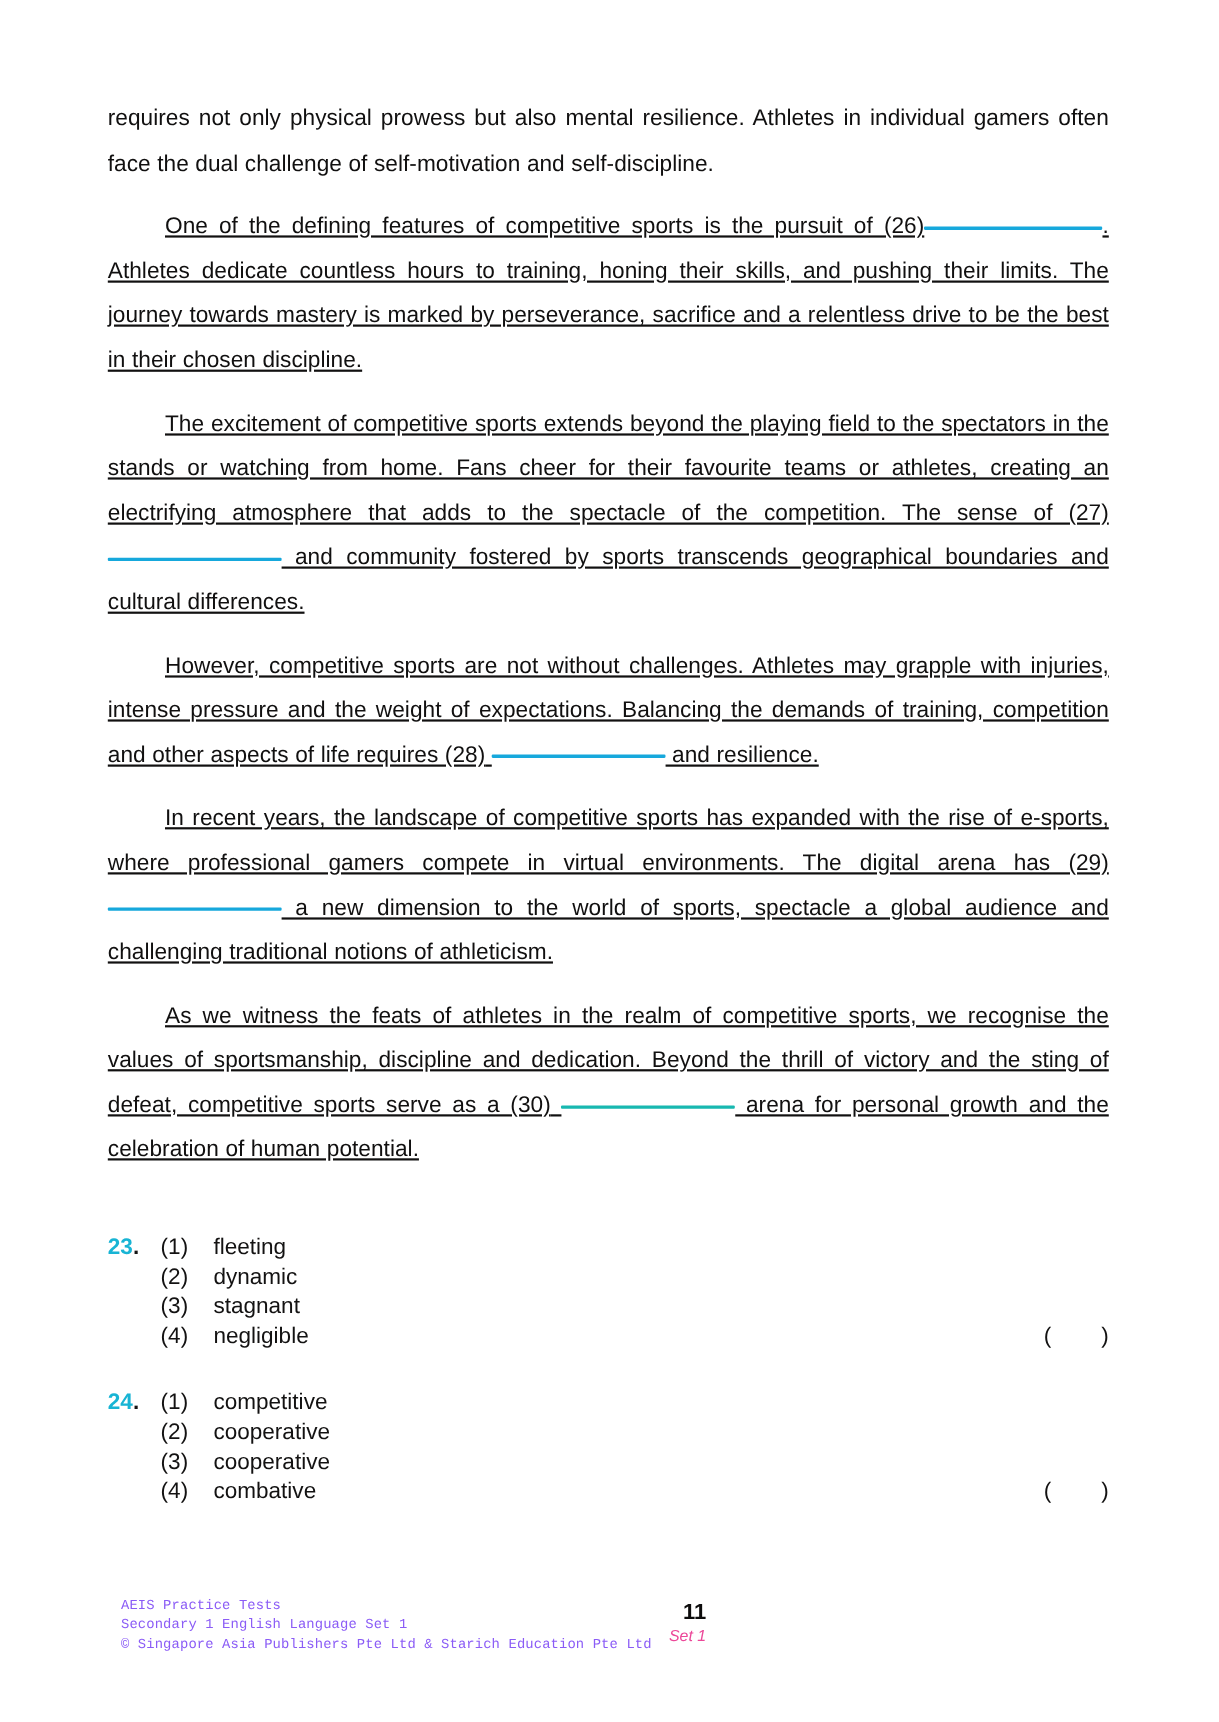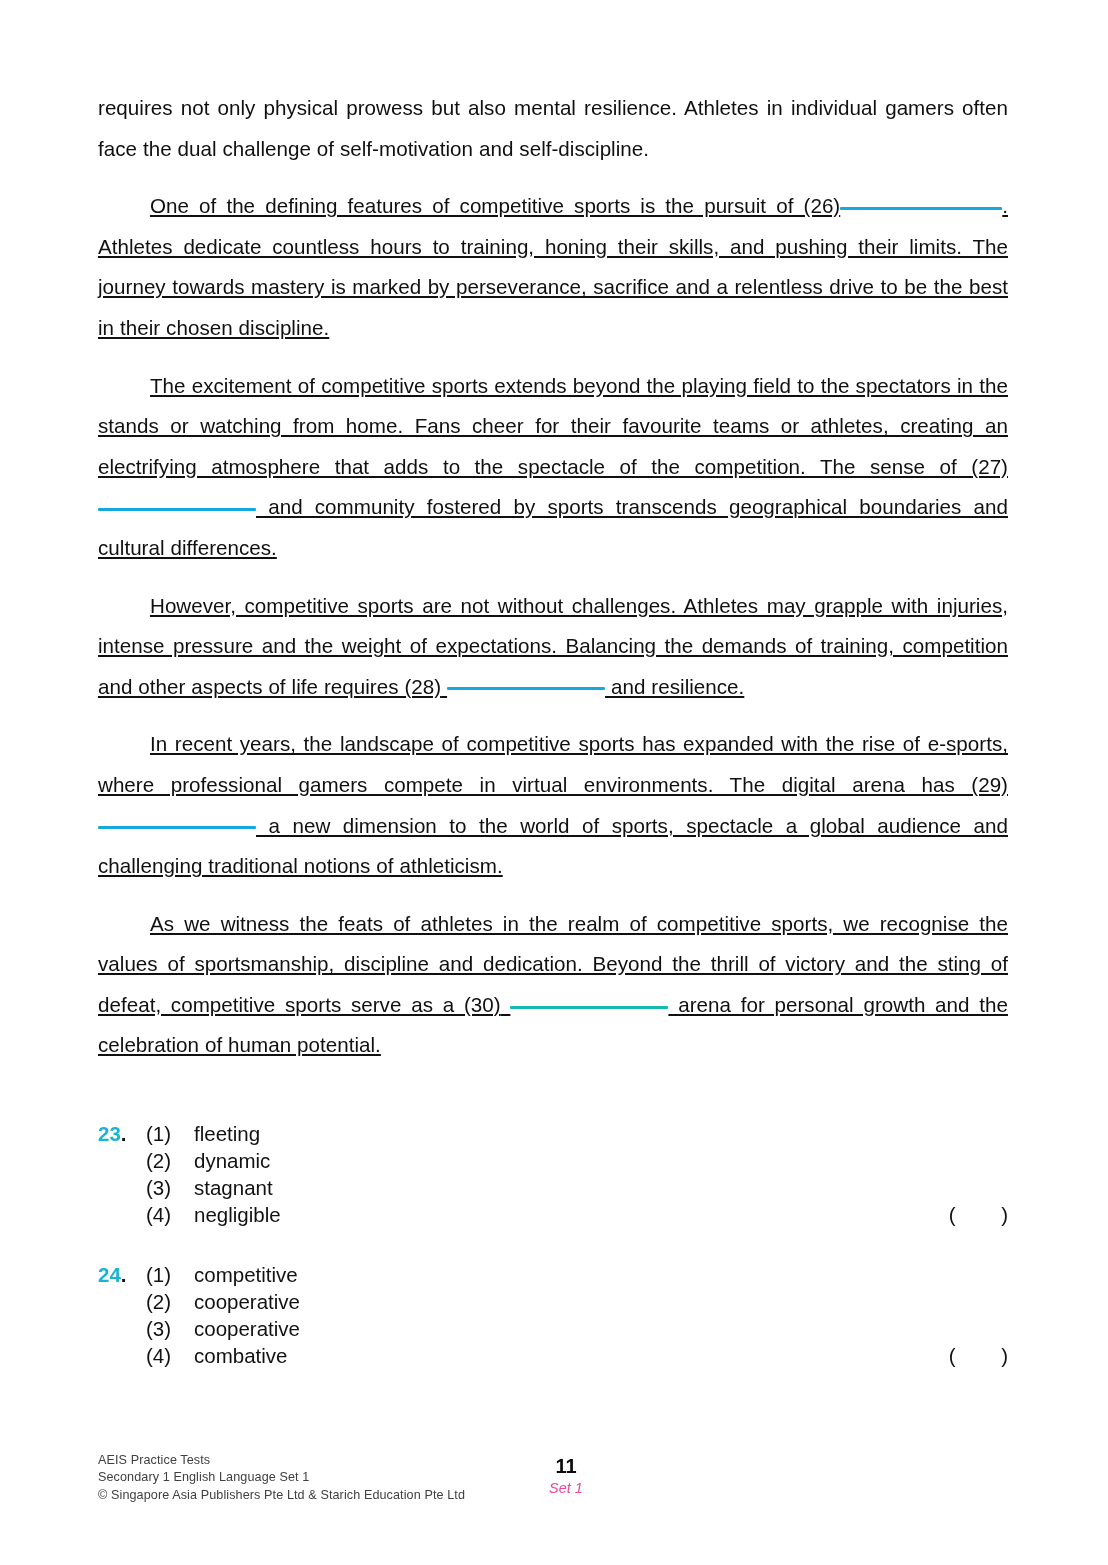--- a/index.html
+++ b/index.html
@@ -130,33 +130,34 @@
   
   .footer {
     position: absolute;
     left: 98px;
     bottom: 55px;
     width: 910px;
     height: 58px;
   }
   .footer-left {
     position: absolute;
-    left: 0;
+    left: 12px;
     top: 0;
     font-size: 12.6px;
     line-height: 17.4px;
-    color: #404040;
+    color: #8b5cf6;
     letter-spacing: 0.1px;
+    font-family: Liberation Mono, monospace;
   }
   .footer-center {
     position: absolute;
-    left: 408px;
+    left: 424px;
     top: 2px;
     width: 120px;
-    text-align: center;
+    text-align: right;
   }
   .page-number {
     font-size: 20px;
     font-weight: bold;
     color: #0d0c0c;
     line-height: 24px;
     display: block;
   }
   .set-label {
     font-size: 14.5px;

